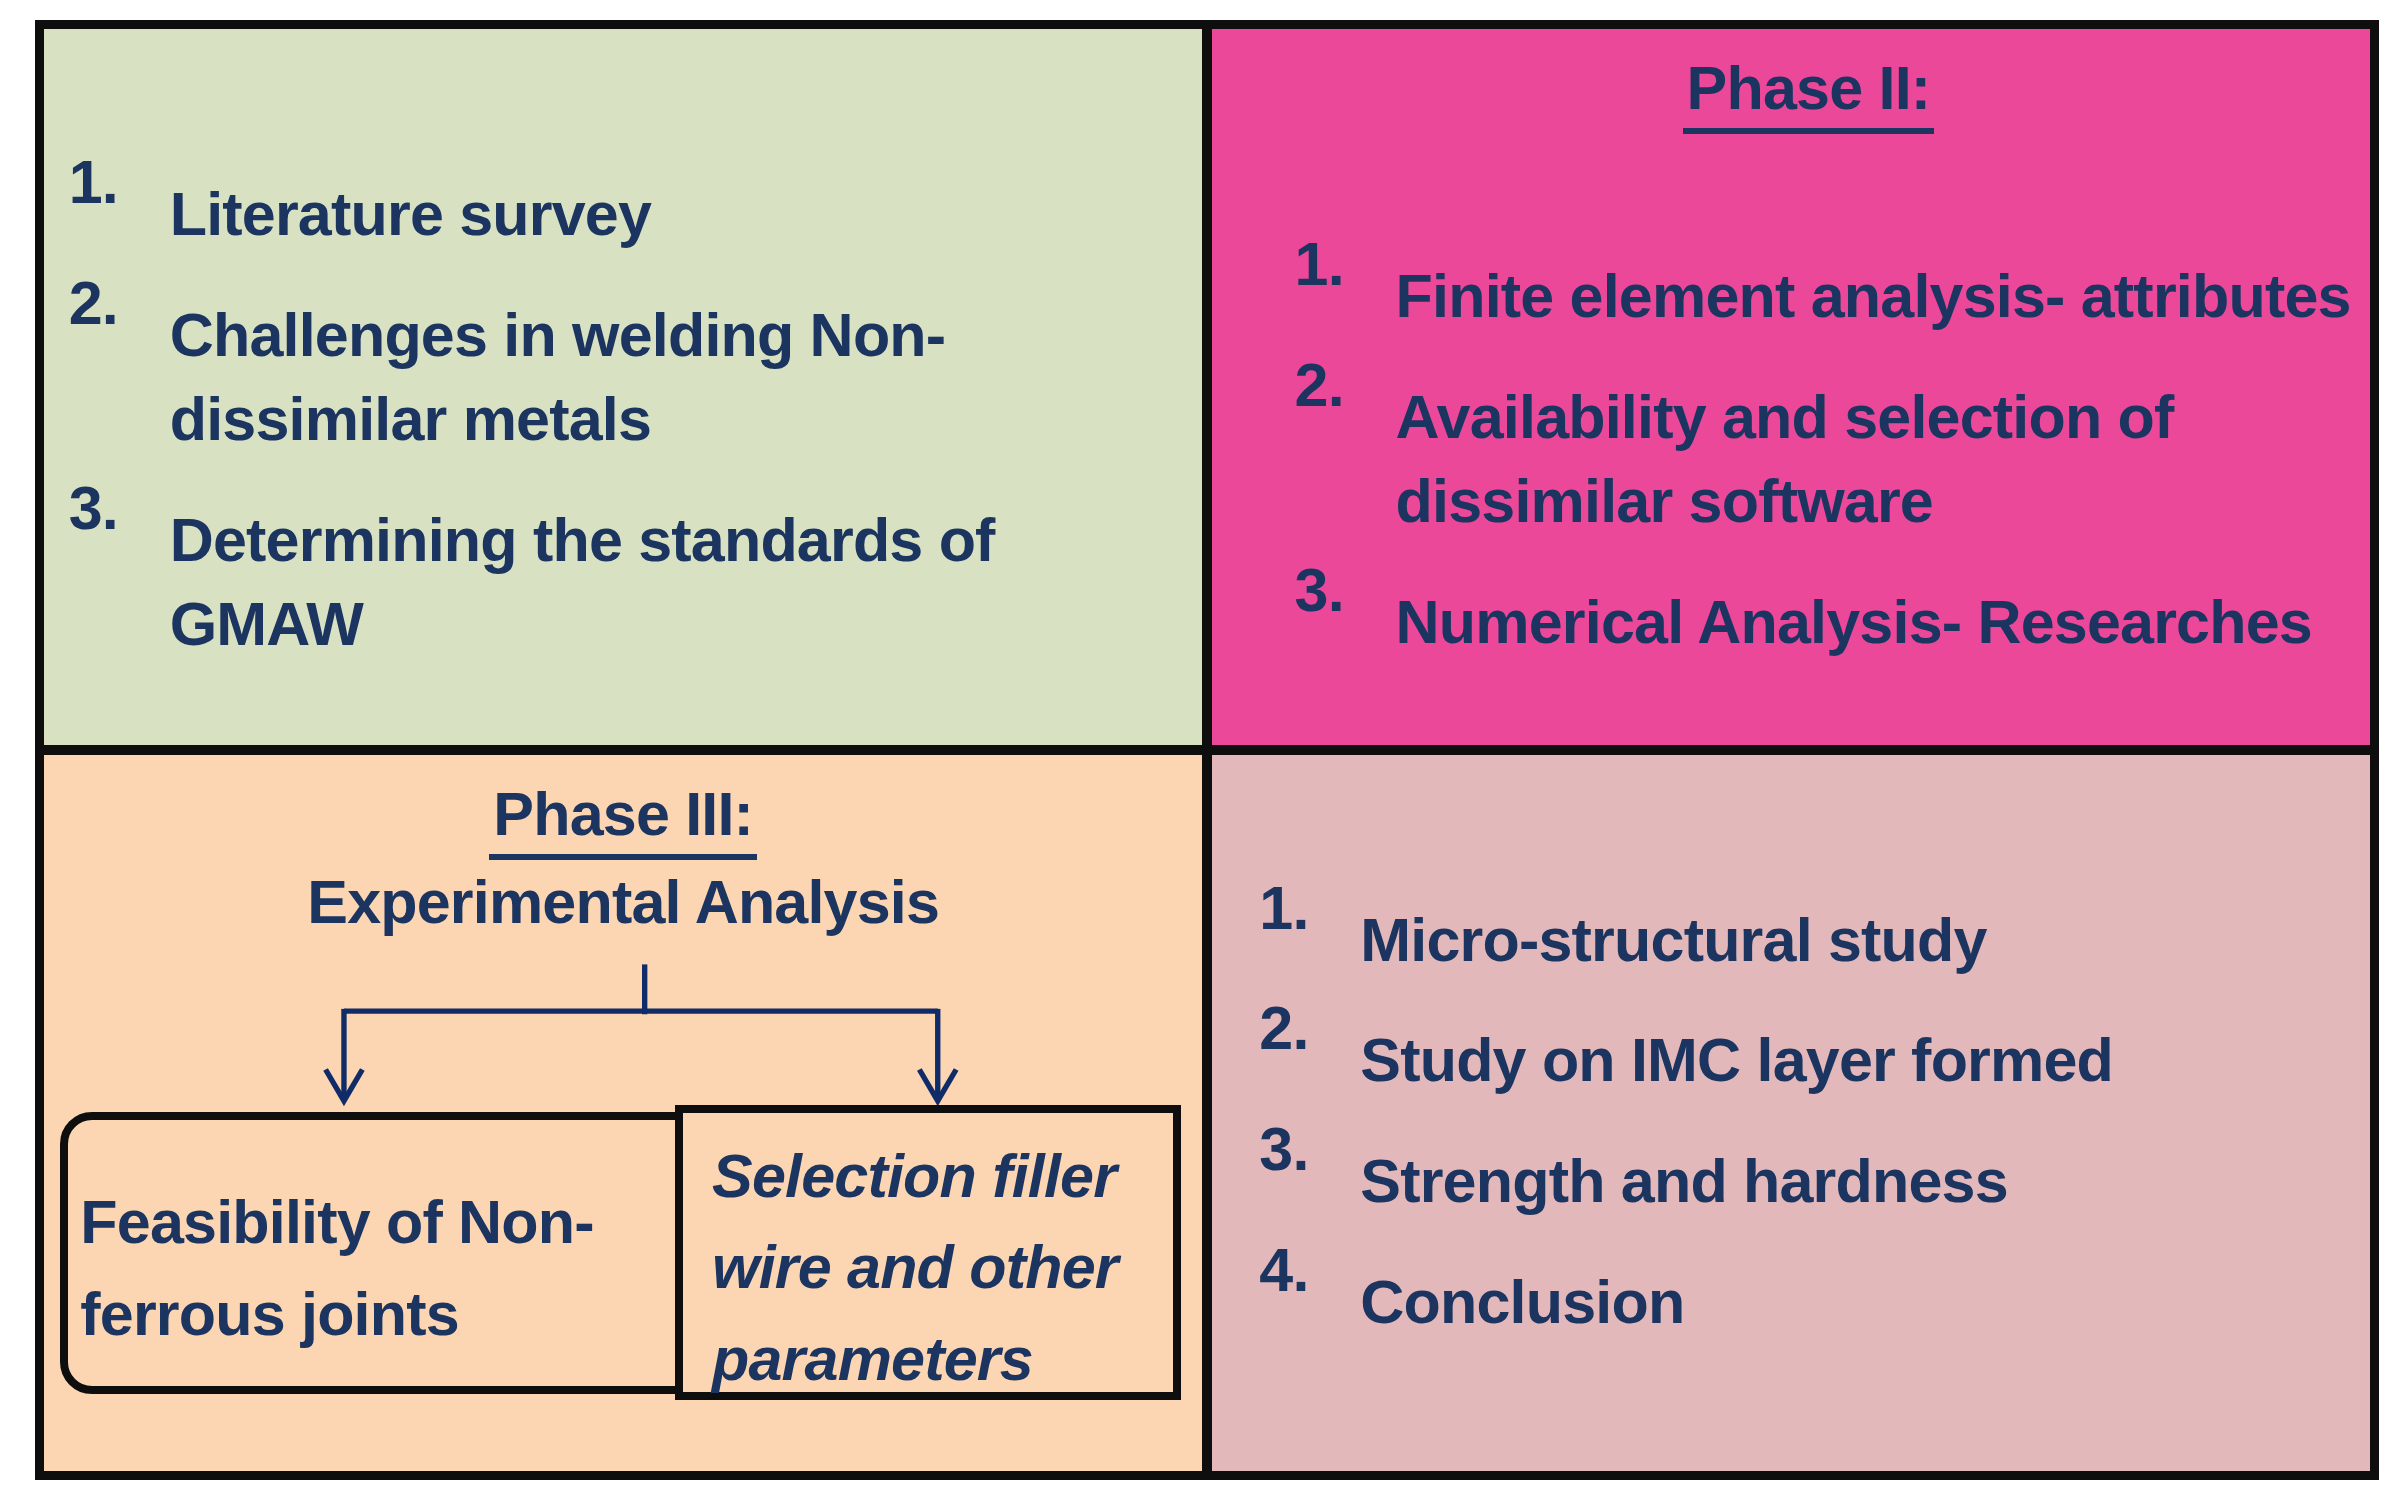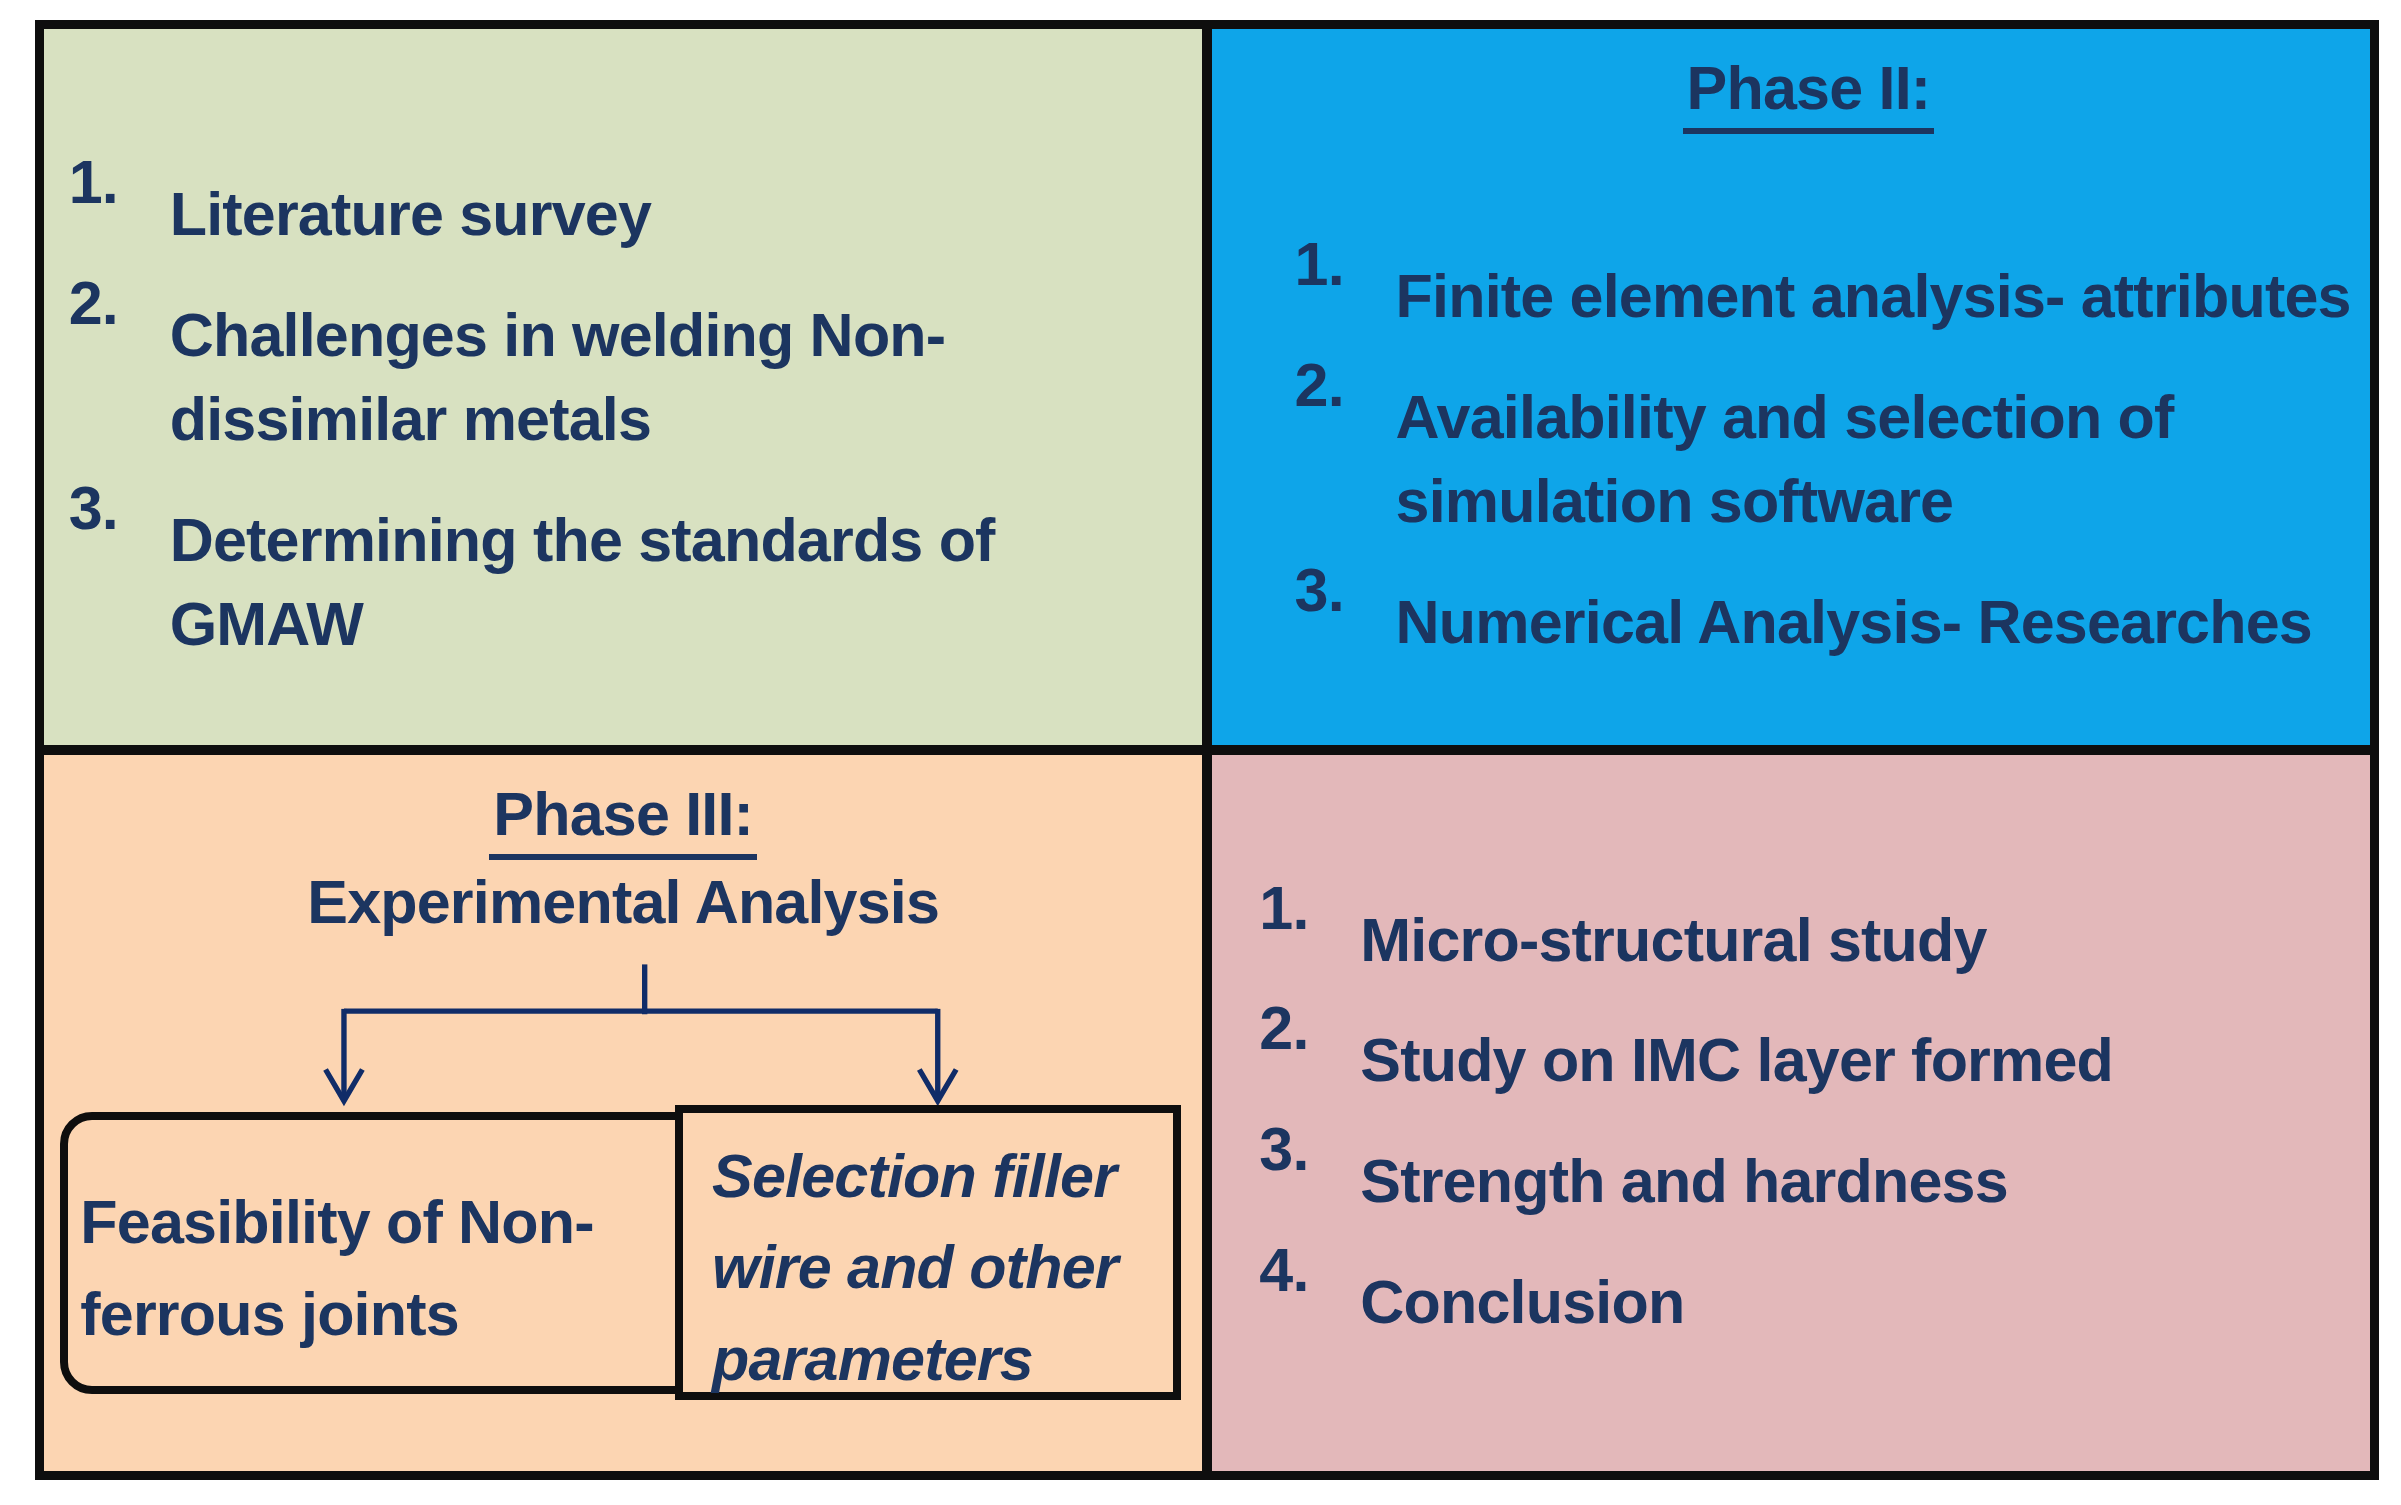--- a/index.html
+++ b/index.html
@@ -10,21 +10,21 @@
     -webkit-font-smoothing:antialiased;
   }
   .stage{position:relative;width:2401px;height:1505px;background:#ffffff;overflow:hidden;}
   .grid{
     position:absolute;left:35px;top:20px;width:2344px;height:1460px;
     box-sizing:border-box;border:9.2px solid #0e0e0e;background:#0e0e0e;
     display:grid;grid-template-columns:1fr 1fr;grid-template-rows:1fr 1fr;gap:9.2px;
   }
   .cell{position:relative;box-sizing:border-box;padding:23px 10.7px 0 10.7px;overflow:hidden;}
   .c1{background:#d8e1c1;}
-  .c2{background:#0ea5e9;padding-left:46px;}
+  .c2{background:#ec4899;padding-left:46px;}
   .c3{background:#fcd5b2;padding:0;}
   .c4{background:#e3b8ba;}
 
   .title-row{text-align:center;line-height:1.2;}
   .title{
     display:inline-block;font-size:61px;letter-spacing:-0.8px;
     border-bottom:6.1px solid currentColor;padding:0 3.8px 3.1px 3.8px;
   }
   .subtitle{text-align:center;font-size:61px;letter-spacing:-0.8px;line-height:1.2;margin-top:6.1px;}
 
@@ -76,21 +76,21 @@
         <span class="title">Phase II:</span>
       </div>
       <ul class="list">
         <li>
           <span class="num">1.</span>
           <span class="txt">Finite element analysis- attributes</span>
         </li>
         <li>
           <span class="num">2.</span>
           <span class="txt">Availability and selection of
-simulation software</span>
+dissimilar software</span>
         </li>
         <li>
           <span class="num">3.</span>
           <span class="txt">Numerical Analysis- Researches</span>
         </li>
       </ul>
     </section>
 
     <section class="cell c3">
       <div class="title-row">

